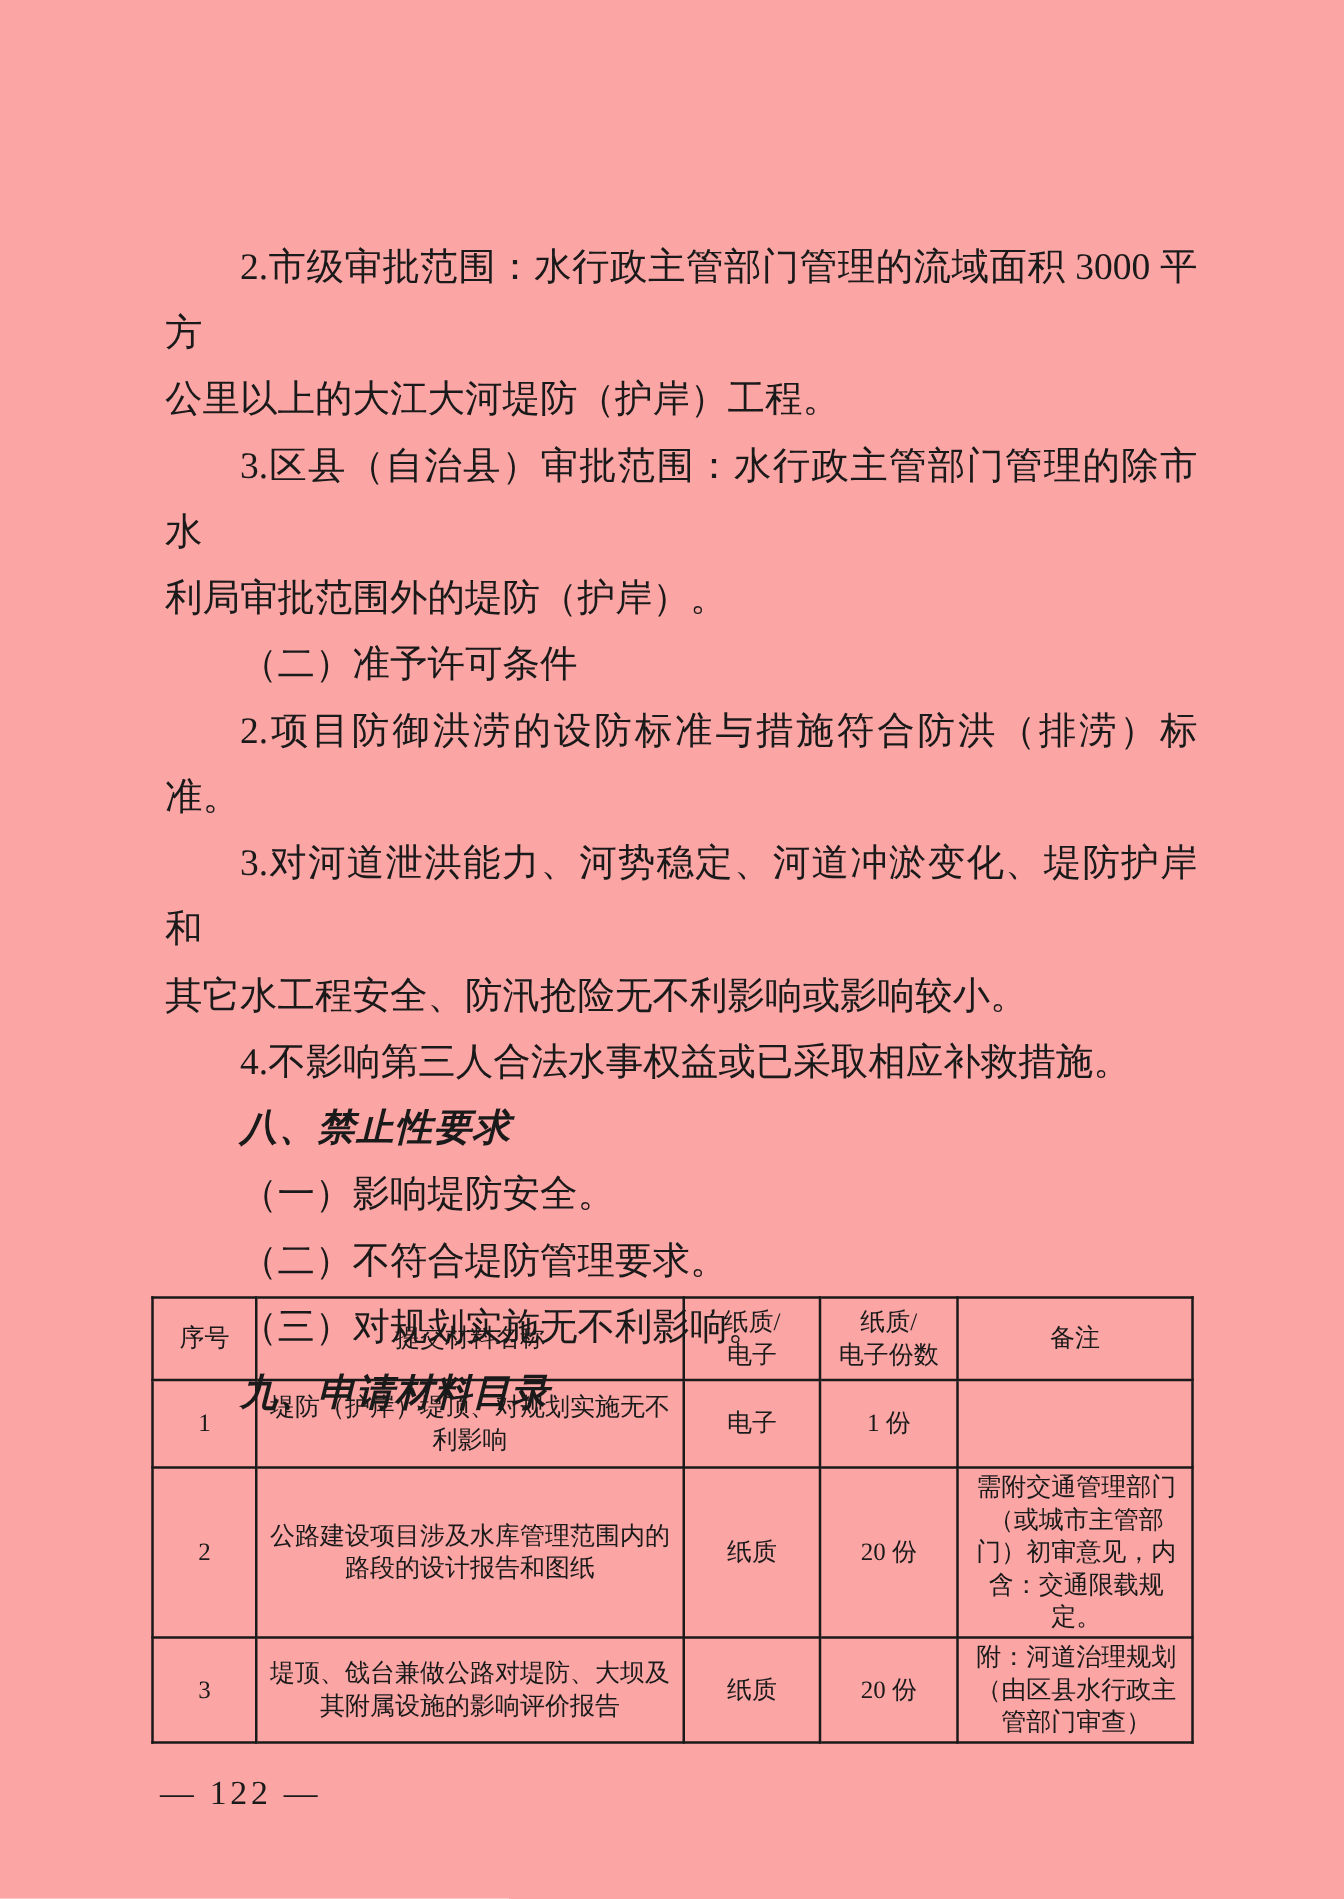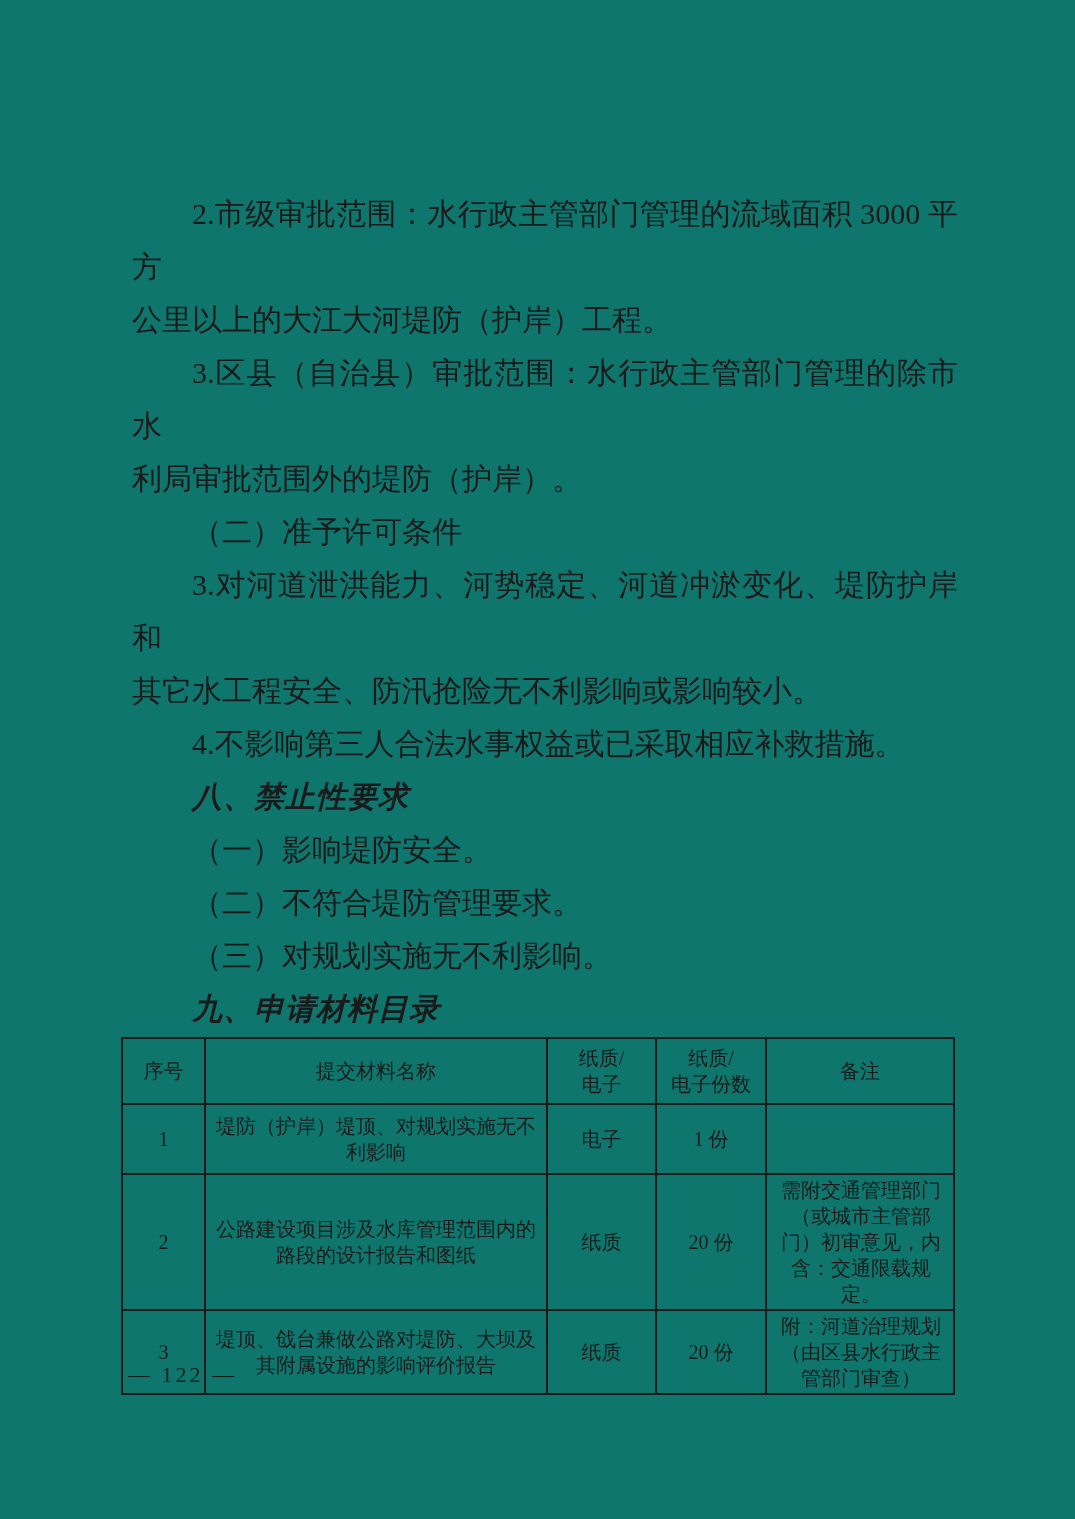--- a/index.html
+++ b/index.html
@@ -1,21 +1,21 @@
 <!DOCTYPE html>
 <html><head>
 <meta charset="utf-8">
 <style>
   * { margin: 0; padding: 0; box-sizing: border-box; }
   html, body { background: #ffffff; }
   .page {
     position: relative;
     width: 1075px;
     height: 1519px;
-    background: #0f766e;
+    background: #fca5a5;
     color: #1a1a1a;
     font-family: "Liberation Serif", "DejaVu Serif", serif;
     overflow: hidden;
   }
   .body-text {
     position: absolute;
     left: 132px;
     top: 187px;
     width: 826px;
     font-size: 30px;
@@ -55,41 +55,44 @@
   td.col-remark {
     text-align: justify;
     vertical-align: middle;
     line-height: 24px;
     padding: 2px 8px 2px 10px;
     border-radius: 32px;
   }
   .page-footer {
     position: absolute;
     left: 128px;
-    top: 1362px;
-    font-size: 22px;
+    top: 1419px;
+    font-size: 27px;
     letter-spacing: 3px;
   }
 </style>
 </head>
 <body>
 
 <div class="page">
 
   <div class="body-text">
       <div class="para">
         <div class="line fill">2.市级审批范围：水行政主管部门管理的流域面积 3000 平方</div>
         <div class="line">公里以上的大江大河堤防（护岸）工程。</div>
       </div>
       <div class="para">
         <div class="line fill">3.区县（自治县）审批范围：水行政主管部门管理的除市水</div>
         <div class="line">利局审批范围外的堤防（护岸）。</div>
       </div>
       <div class="para">
         <div class="line">（二）准予许可条件</div>
+      </div>
+      <div class="para">
+        <div class="line">2.项目防御洪涝的设防标准与措施符合防洪（排涝）标准。</div>
       </div>
       <div class="para">
         <div class="line fill">3.对河道泄洪能力、河势稳定、河道冲淤变化、堤防护岸和</div>
         <div class="line">其它水工程安全、防汛抢险无不利影响或影响较小。</div>
       </div>
       <div class="para">
         <div class="line">4.不影响第三人合法水事权益或已采取相应补救措施。</div>
       </div>
       <div class="para heading">
         <div class="line">八、禁止性要求</div>

